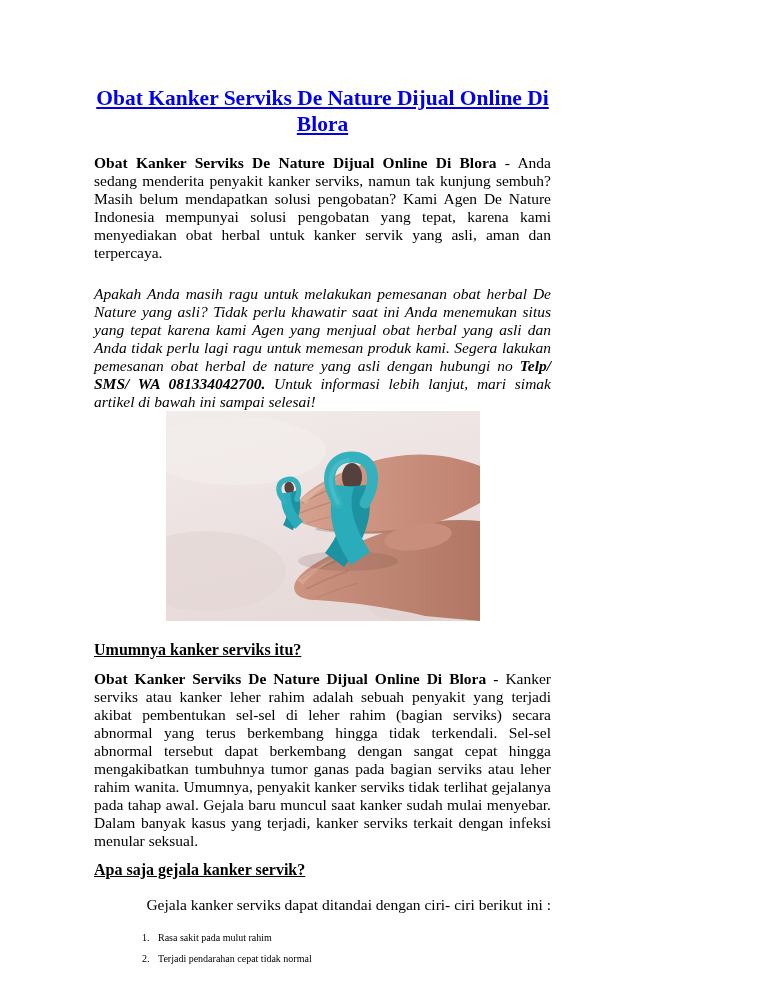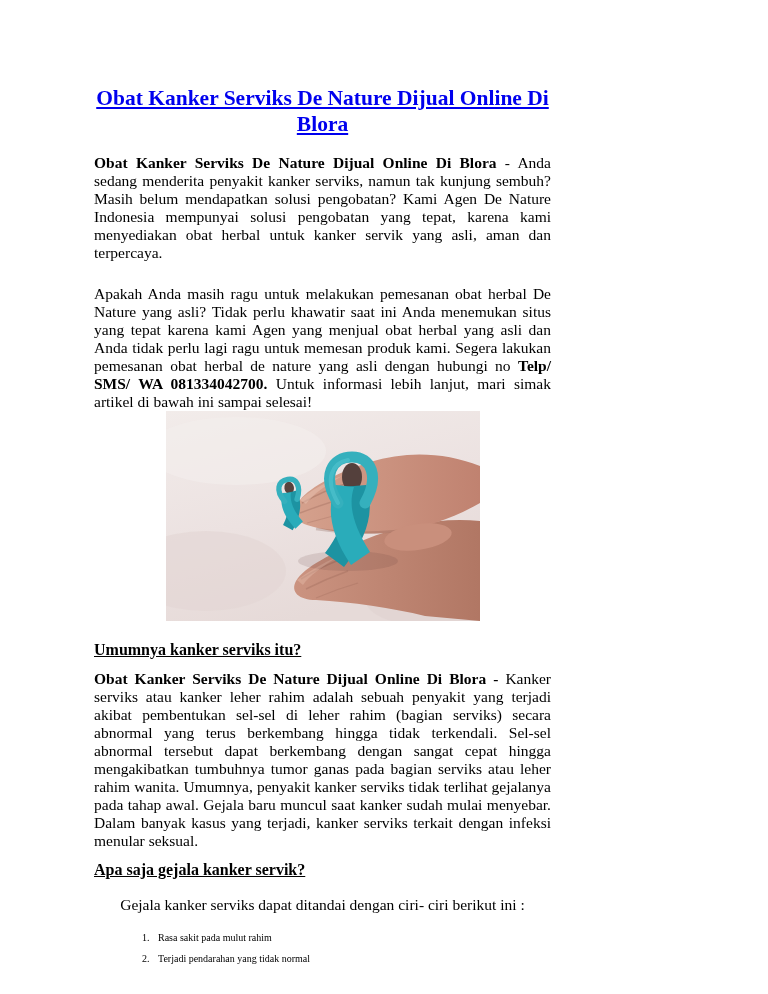--- a/index.html
+++ b/index.html
@@ -25,41 +25,41 @@
     color: #0000EE;
     text-decoration: underline;
     cursor: pointer;
   }
   p.body-par {
     margin: 0 0 23px 0;
     font-size: 15.5px;
     line-height: 18px;
     text-align: justify;
   }
-  p.body-par.tight { margin-bottom: 0; }
+  p.body-par.tight { margin-bottom: 0; font-style: italic; }
   .photo-wrap {
     width: 314px;
     height: 210px;
     margin: 0 auto 18px auto;
   }
   .photo-wrap svg { display: block; width: 314px; height: 210px; }
   h2.doc-heading {
     margin: 0 0 9px 0;
     font-size: 16px;
     line-height: 22px;
     font-weight: bold;
     text-decoration: underline;
   }
   h2.doc-heading.second { margin-bottom: 13px; text-decoration: underline; }
   p.par-after-photo { margin-bottom: 9px; }
   p.list-intro {
     margin: 0 0 12px 0;
     font-size: 15.5px;
     line-height: 21px;
-    text-align: center;
+    text-align: right;
   }
   ol.symptom-list {
     margin: 0;
     padding-left: 58px;
     font-size: 10px;
     line-height: 21px;
   }
   ol.symptom-list li { padding-left: 6px; }
 </style>
 </head>
@@ -141,16 +141,16 @@
   <h2 class="doc-heading">Umumnya kanker serviks itu?</h2>
 
   <p class="body-par par-after-photo"><b>Obat Kanker Serviks De Nature Dijual Online Di Blora - </b><span>Kanker serviks atau kanker leher rahim adalah sebuah penyakit yang terjadi akibat pembentukan sel-sel di leher rahim (bagian serviks) secara abnormal yang terus berkembang hingga tidak terkendali. Sel-sel abnormal tersebut dapat berkembang dengan sangat cepat hingga mengakibatkan tumbuhnya tumor ganas pada bagian serviks atau leher rahim wanita. Umumnya, penyakit kanker serviks tidak terlihat gejalanya pada tahap awal. Gejala baru muncul saat kanker sudah mulai menyebar. Dalam banyak kasus yang terjadi, kanker serviks terkait dengan infeksi menular seksual.</span></p>
 
   <h2 class="doc-heading second">Apa saja gejala kanker servik?</h2>
 
   <p class="list-intro">Gejala kanker serviks dapat ditandai dengan ciri- ciri berikut ini :</p>
 
   <ol class="symptom-list">
     <li>Rasa sakit pada mulut rahim</li>
-    <li>Terjadi pendarahan yang tidak normal</li>
+    <li>Terjadi pendarahan cepat tidak normal</li>
   </ol>
 
 </div>
 
 </body></html>

